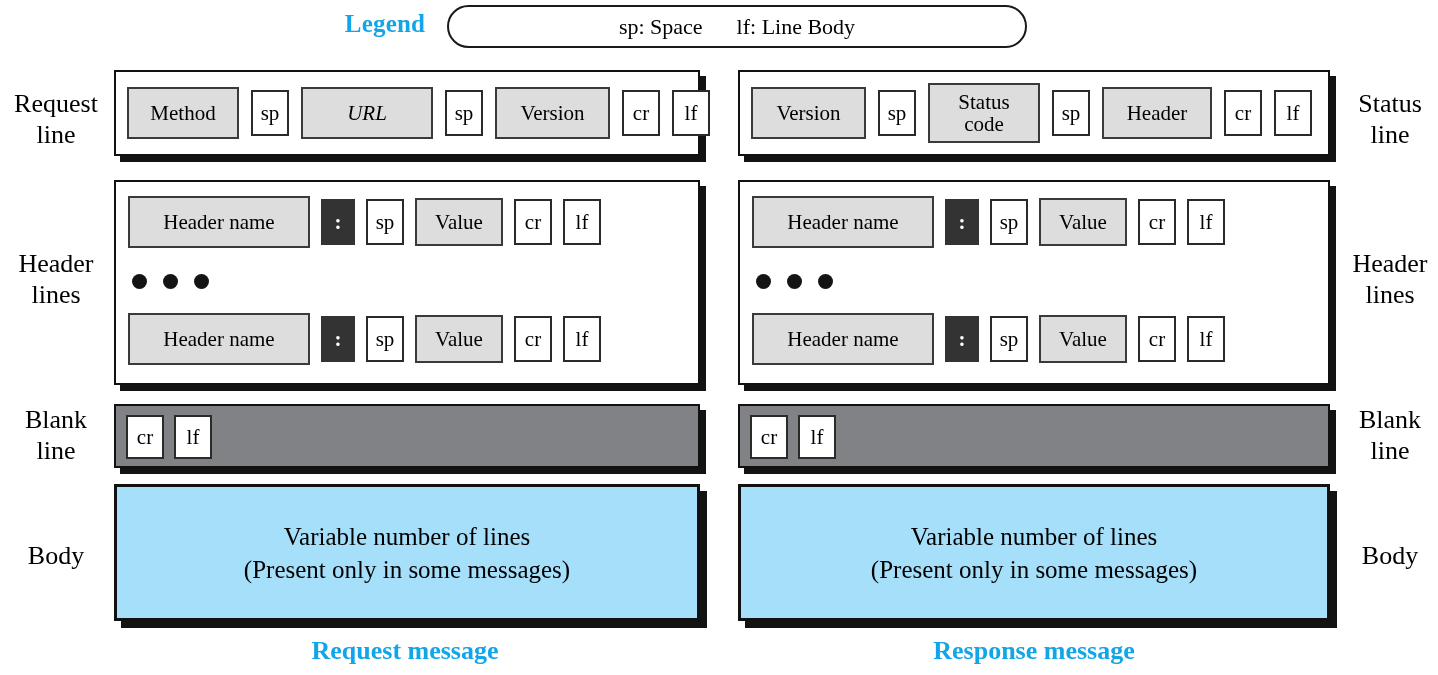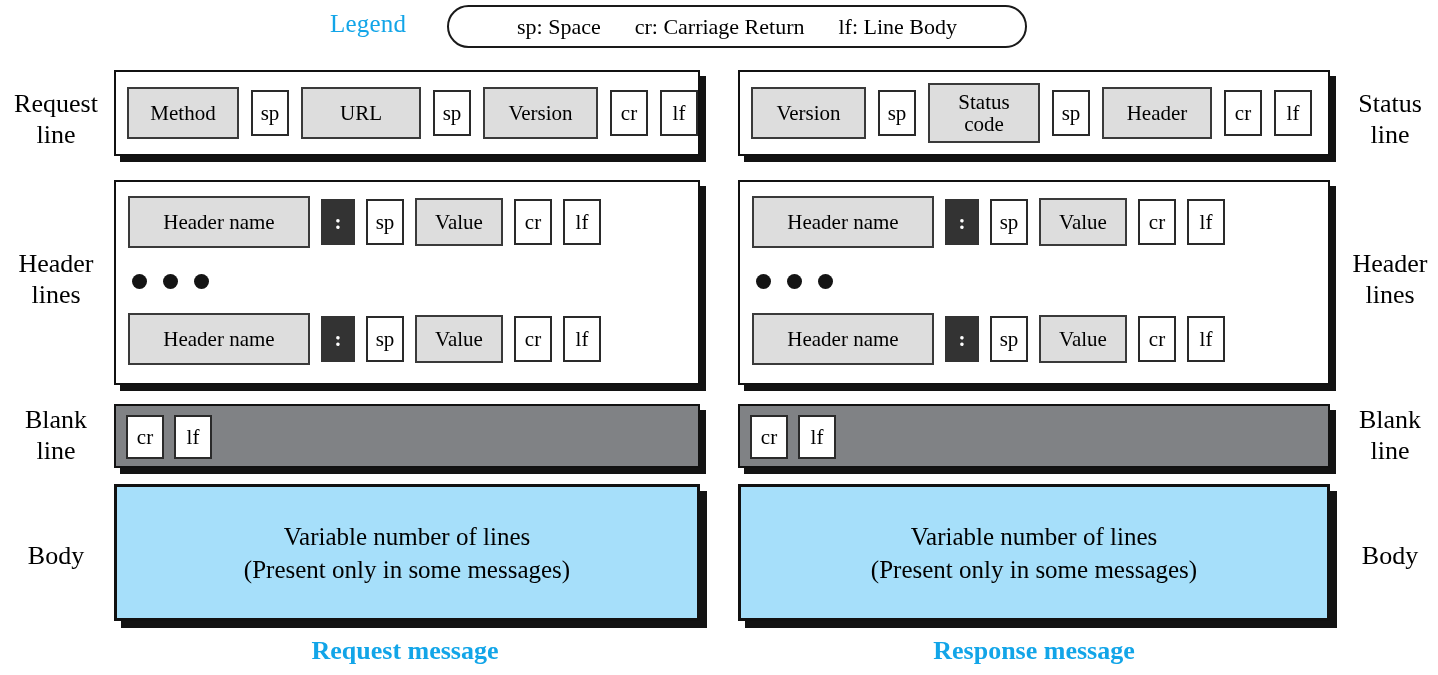--- a/index.html
+++ b/index.html
@@ -22,22 +22,22 @@
     left: 0;
     top: 0;
     width: 1438px;
     height: 58px;
   }
   .legend-title {
     position: absolute;
     left: 330px;
     top: 10px;
     width: 110px;
-    text-align: left;
-    font-weight: normal;
+    text-align: center;
+    font-weight: bold;
     font-size: 25px;
     color: #12a5e8;
     letter-spacing: 0.2px;
   }
   .legend-box {
     position: absolute;
     left: 447px;
     top: 5px;
     width: 580px;
     height: 43px;
@@ -151,21 +151,20 @@
     white-space: nowrap;
   }
 </style>
 </head>
 <body>
 
 <div class="legend-row">
   <div class="legend-title">Legend</div>
   <div class="legend-box">
     <span>sp: Space</span>
-    <span>cr: Carriage Return</span>
     <span>lf: Line Body</span>
   </div>
 </div>
 
 <div class="sidelabel" style="left:2px; top:88px; width:108px;">Request
 line</div>
 <div class="sidelabel" style="left:2px; top:248px; width:108px;">Header
 lines</div>
 <div class="sidelabel" style="left:2px; top:404px; width:108px;">Blank
 line</div>
@@ -176,21 +175,21 @@
 <div class="sidelabel" style="left:1342px; top:248px; width:96px;">Header
 lines</div>
 <div class="sidelabel" style="left:1342px; top:404px; width:96px;">Blank
 line</div>
 <div class="sidelabel" style="left:1342px; top:540px; width:96px;">Body</div>
 
 <div class="band" style="left:114px; top:70px; width:586px; height:86px;">
   <div class="cellrow" id="req-line-row" style="left:11px; top:8px; gap:12px; height:66px;">
       <div class="cell gray" style="width: 112px; height: 52px;">Method</div>
       <div class="cell " style="width: 38px; height: 46px;">sp</div>
-      <div class="cell gray" style="width: 120px; height: 52px;">URL</div>
+      <div class="cell gray" style="width: 132px; height: 52px; font-style: italic;">URL</div>
       <div class="cell " style="width: 38px; height: 46px;">sp</div>
       <div class="cell gray" style="width: 115px; height: 52px;">Version</div>
       <div class="cell " style="width: 38px; height: 46px;">cr</div>
       <div class="cell " style="width: 38px; height: 46px;">lf</div>
     </div>
 </div>
 
 <div class="band" style="left:114px; top:180px; width:586px; height:205px;">
   <div class="cellrow" id="req-hdr-row-0" style="left:12px; top:10px; gap:11px; height:60px;">
       <div class="cell gray" style="width: 182px; height: 52px;">Header name</div>

